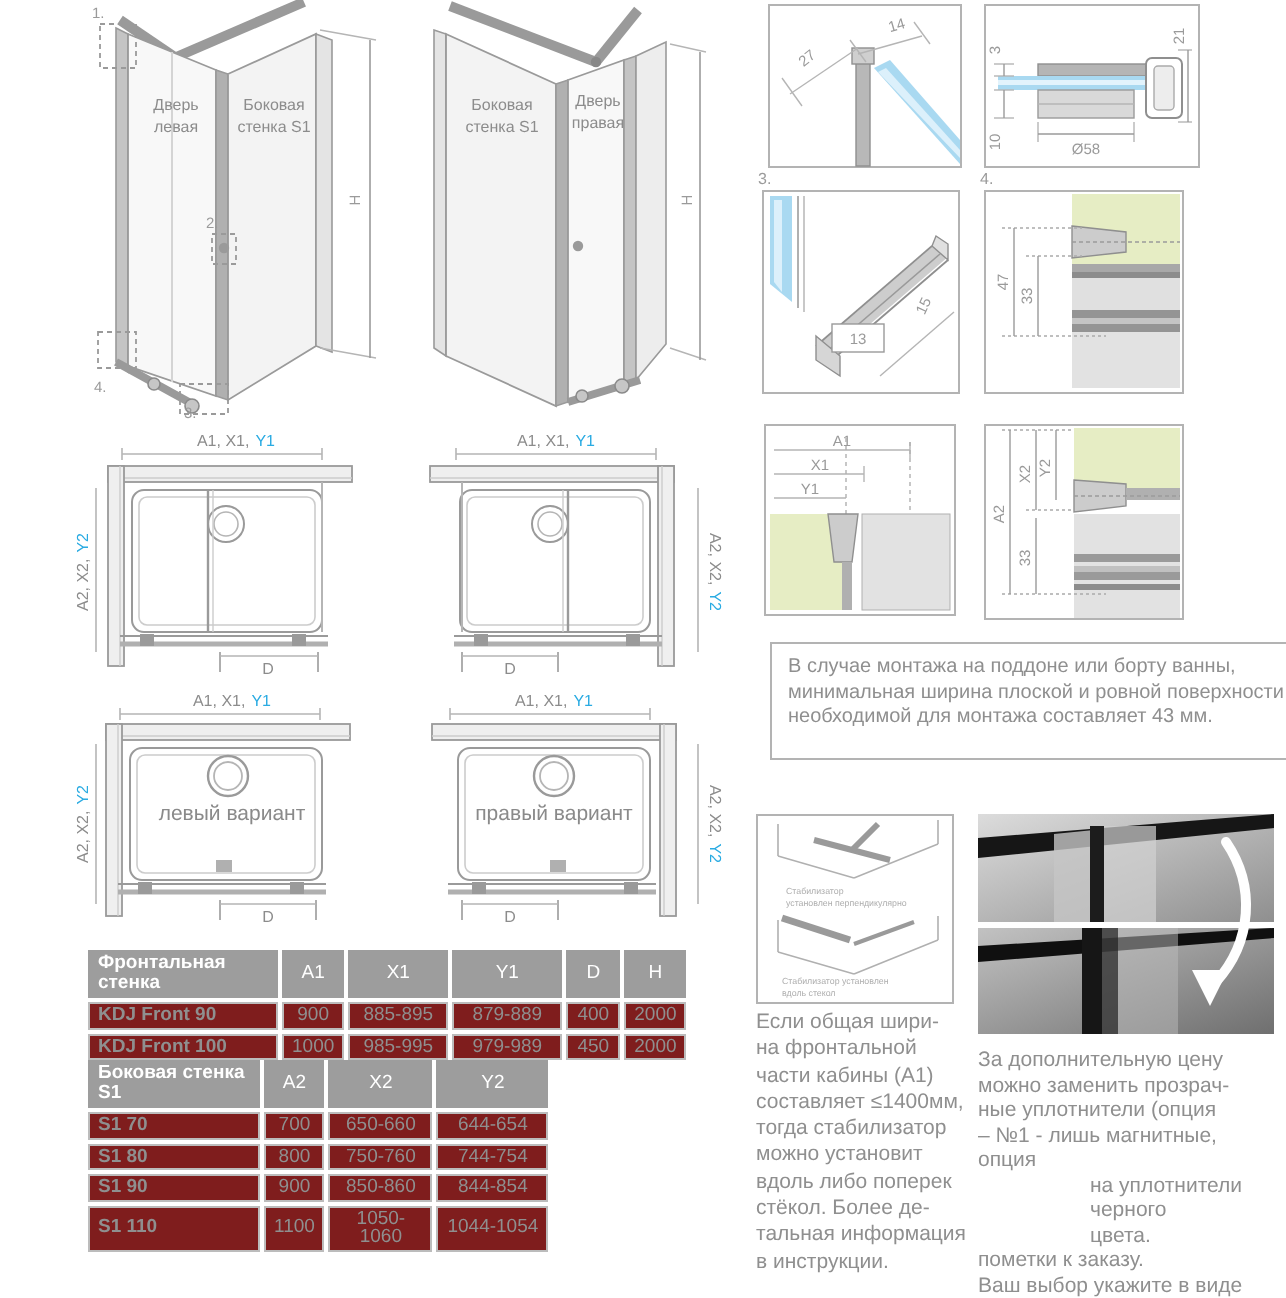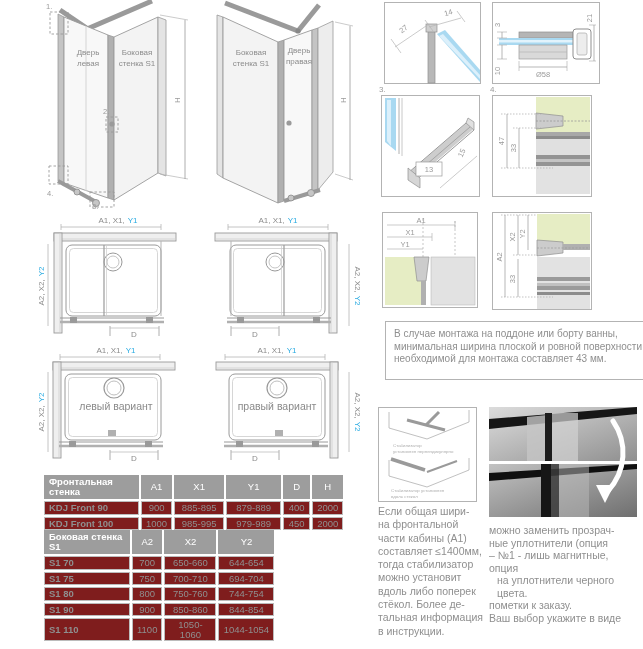--- a/index.html
+++ b/index.html
@@ -5,21 +5,21 @@
   * { margin:0; padding:0; box-sizing:border-box; }
   html,body { width:643px; height:649px; }
   body { background:#ffffff; font-family:"Liberation Sans", sans-serif; position:relative; overflow:hidden; }
   .abs { position:absolute; }
   .box { border:1px solid #b3b3b3; background:#fff; }
   .dnum { font-size:8px; color:#9a9a9a; }
   .note-box { border:1px solid #b3b3b3; color:#8f8f8f; font-size:10px; line-height:12.6px; padding:6px 8px; }
   .txtcol { color:#8f8f8f; font-size:10.5px; }
   .txtcol div { line-height:13.3px; }
   .seals div { line-height:12.5px; }
-  .seals div.ind { padding-left:8px; }
+  .seals div.ind { padding-left:8px;margin-left:48px; }
   svg { display:block; overflow:visible; }
   svg text { font-family:"Liberation Sans", sans-serif; fill:#8c8c8c; font-size:8px; }
   .blu { fill:#2aabe2; }
   .dim { font-size:7.5px; fill:#9a9a9a; }
   .cap { font-size:4.4px; fill:#aeaeae; }
   .vtxt { font-size:10.5px; fill:#8a8a8a; }
   table { border-collapse:separate; border-spacing:2px; color:#8f8f8f; }
   th { background:#9d9d9d; border:1px solid #9d9d9d; color:#fff; font-weight:normal; font-size:9.5px; line-height:10px; padding:1px 4px; text-align:center; }
   td { background:#7f1d1d; border:1px solid #bcbcbc; font-size:9.5px; line-height:9.5px; padding:1px 4px; text-align:center; }
   th.nm, td.nm { text-align:left;font-weight:bold; }
@@ -472,26 +472,20 @@
     </tr>
   </thead>
   <tbody>
     <tr>
       <td class="nm">S1 70</td>
       <td>700</td>
       <td>650-660</td>
       <td>644-654</td>
     </tr>
     <tr>
-      <td class="nm">S1 75</td>
-      <td>750</td>
-      <td>700-710</td>
-      <td>694-704</td>
-    </tr>
-    <tr>
       <td class="nm">S1 80</td>
       <td>800</td>
       <td>750-760</td>
       <td>744-754</td>
     </tr>
     <tr>
       <td class="nm">S1 90</td>
       <td>900</td>
       <td>850-860</td>
       <td>844-854</td>
@@ -513,20 +507,21 @@
   <div>составляет ≤1400мм,</div>
   <div>тогда стабилизатор</div>
   <div>можно установит</div>
   <div>вдоль либо поперек</div>
   <div>стёкол. Более де-</div>
   <div>тальная информация</div>
   <div>в инструкции.</div>
 </div>
 
 <div class="abs txtcol seals" style="left:489px;top:524px;width:152px">
+  <div>За дополнительную цену</div>
   <div>можно заменить прозрач-</div>
   <div>ные уплотнители (опция</div>
   <div>– №1 - лишь магнитные,</div>
   <div>опция</div>
   <div class="ind">на уплотнители черного</div>
   <div class="ind">цвета.</div>
   <div>пометки к заказу.</div>
   <div>Ваш выбор укажите в виде</div>
 </div>
 

